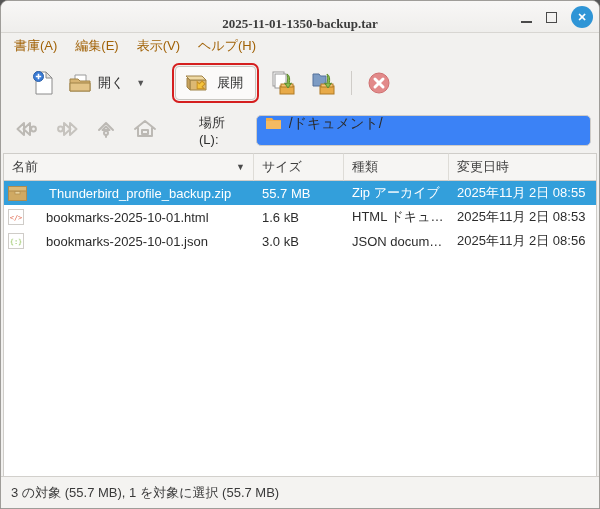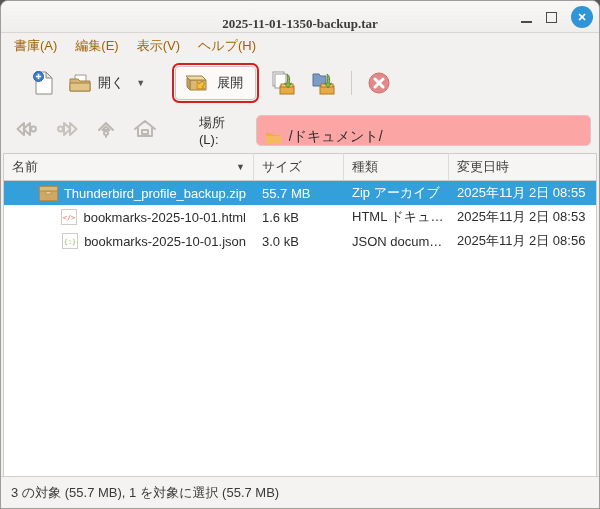--- a/index.html
+++ b/index.html
@@ -71,23 +71,23 @@
   .icon { display:inline-flex; align-items:center; justify-content:center; }
   
   .locbar {
     height:46px; flex:0 0 46px;
     display:flex; align-items:center; padding:0 8px;
     background:#f2f1ef;
   }
   .nav-btn { padding:5px; margin-right:4px; border-radius:4px; cursor:default; }
   .loc-label { margin-left:32px; margin-right:12px; color:#2e2e2e; }
   .loc-entry {
-    display:flex; align-items:flex-end; gap:7px;
+    display:flex; align-items:flex-start; gap:7px;
     width:340px; height:31px;
-    background:#fca5a5; border:1px solid #cfccc8; border-radius:5px;
+    background:#3b82f6; border:1px solid #cfccc8; border-radius:5px;
     padding:0 8px;
   }
   .loc-entry input {
     border:none; outline:none; flex:1; font-size:14px; color:#2b2b2b;
     font-family:"Liberation Sans","DejaVu Sans",sans-serif; background:transparent;
   }
   
   .filearea {
     flex:1; display:flex; flex-direction:column;
     border-left:1px solid #cfcdc9; border-right:1px solid #cfcdc9;
@@ -102,21 +102,21 @@
   }
   .c-name { width:250px; }
   .c-size { width:90px; }
   .c-type { width:105px; }
   .c-date { flex:1; border-right:none; }
   .th.c-name { justify-content:space-between; }
   .sort-arrow { font-size:9px; color:#4a4a4a; }
   .tbody { flex:1; background:#fff; }
   .row { display:flex; height:24px; align-items:center; color:#2c2c2c; cursor:default; }
   .row .cell { padding:0 8px; white-space:nowrap; overflow:hidden; }
-  .row .c-name { display:flex; align-items:center; gap:6px; padding-left:4px;justify-content:flex-end; }
+  .row .c-name { display:flex; align-items:center; gap:22px; padding-left:4px; }
   .row.selected { background:#339fdb; color:#fff; }
   .fname { overflow:hidden; text-overflow:ellipsis; white-space:nowrap; }
   
   .statusbar {
     height:32px; flex:0 0 32px;
     background:#f4f3f1; border-top:1px solid #d2d0cc;
     display:flex; align-items:center; padding:0 10px;
     color:#3a3a3a;
   }
 </style>

